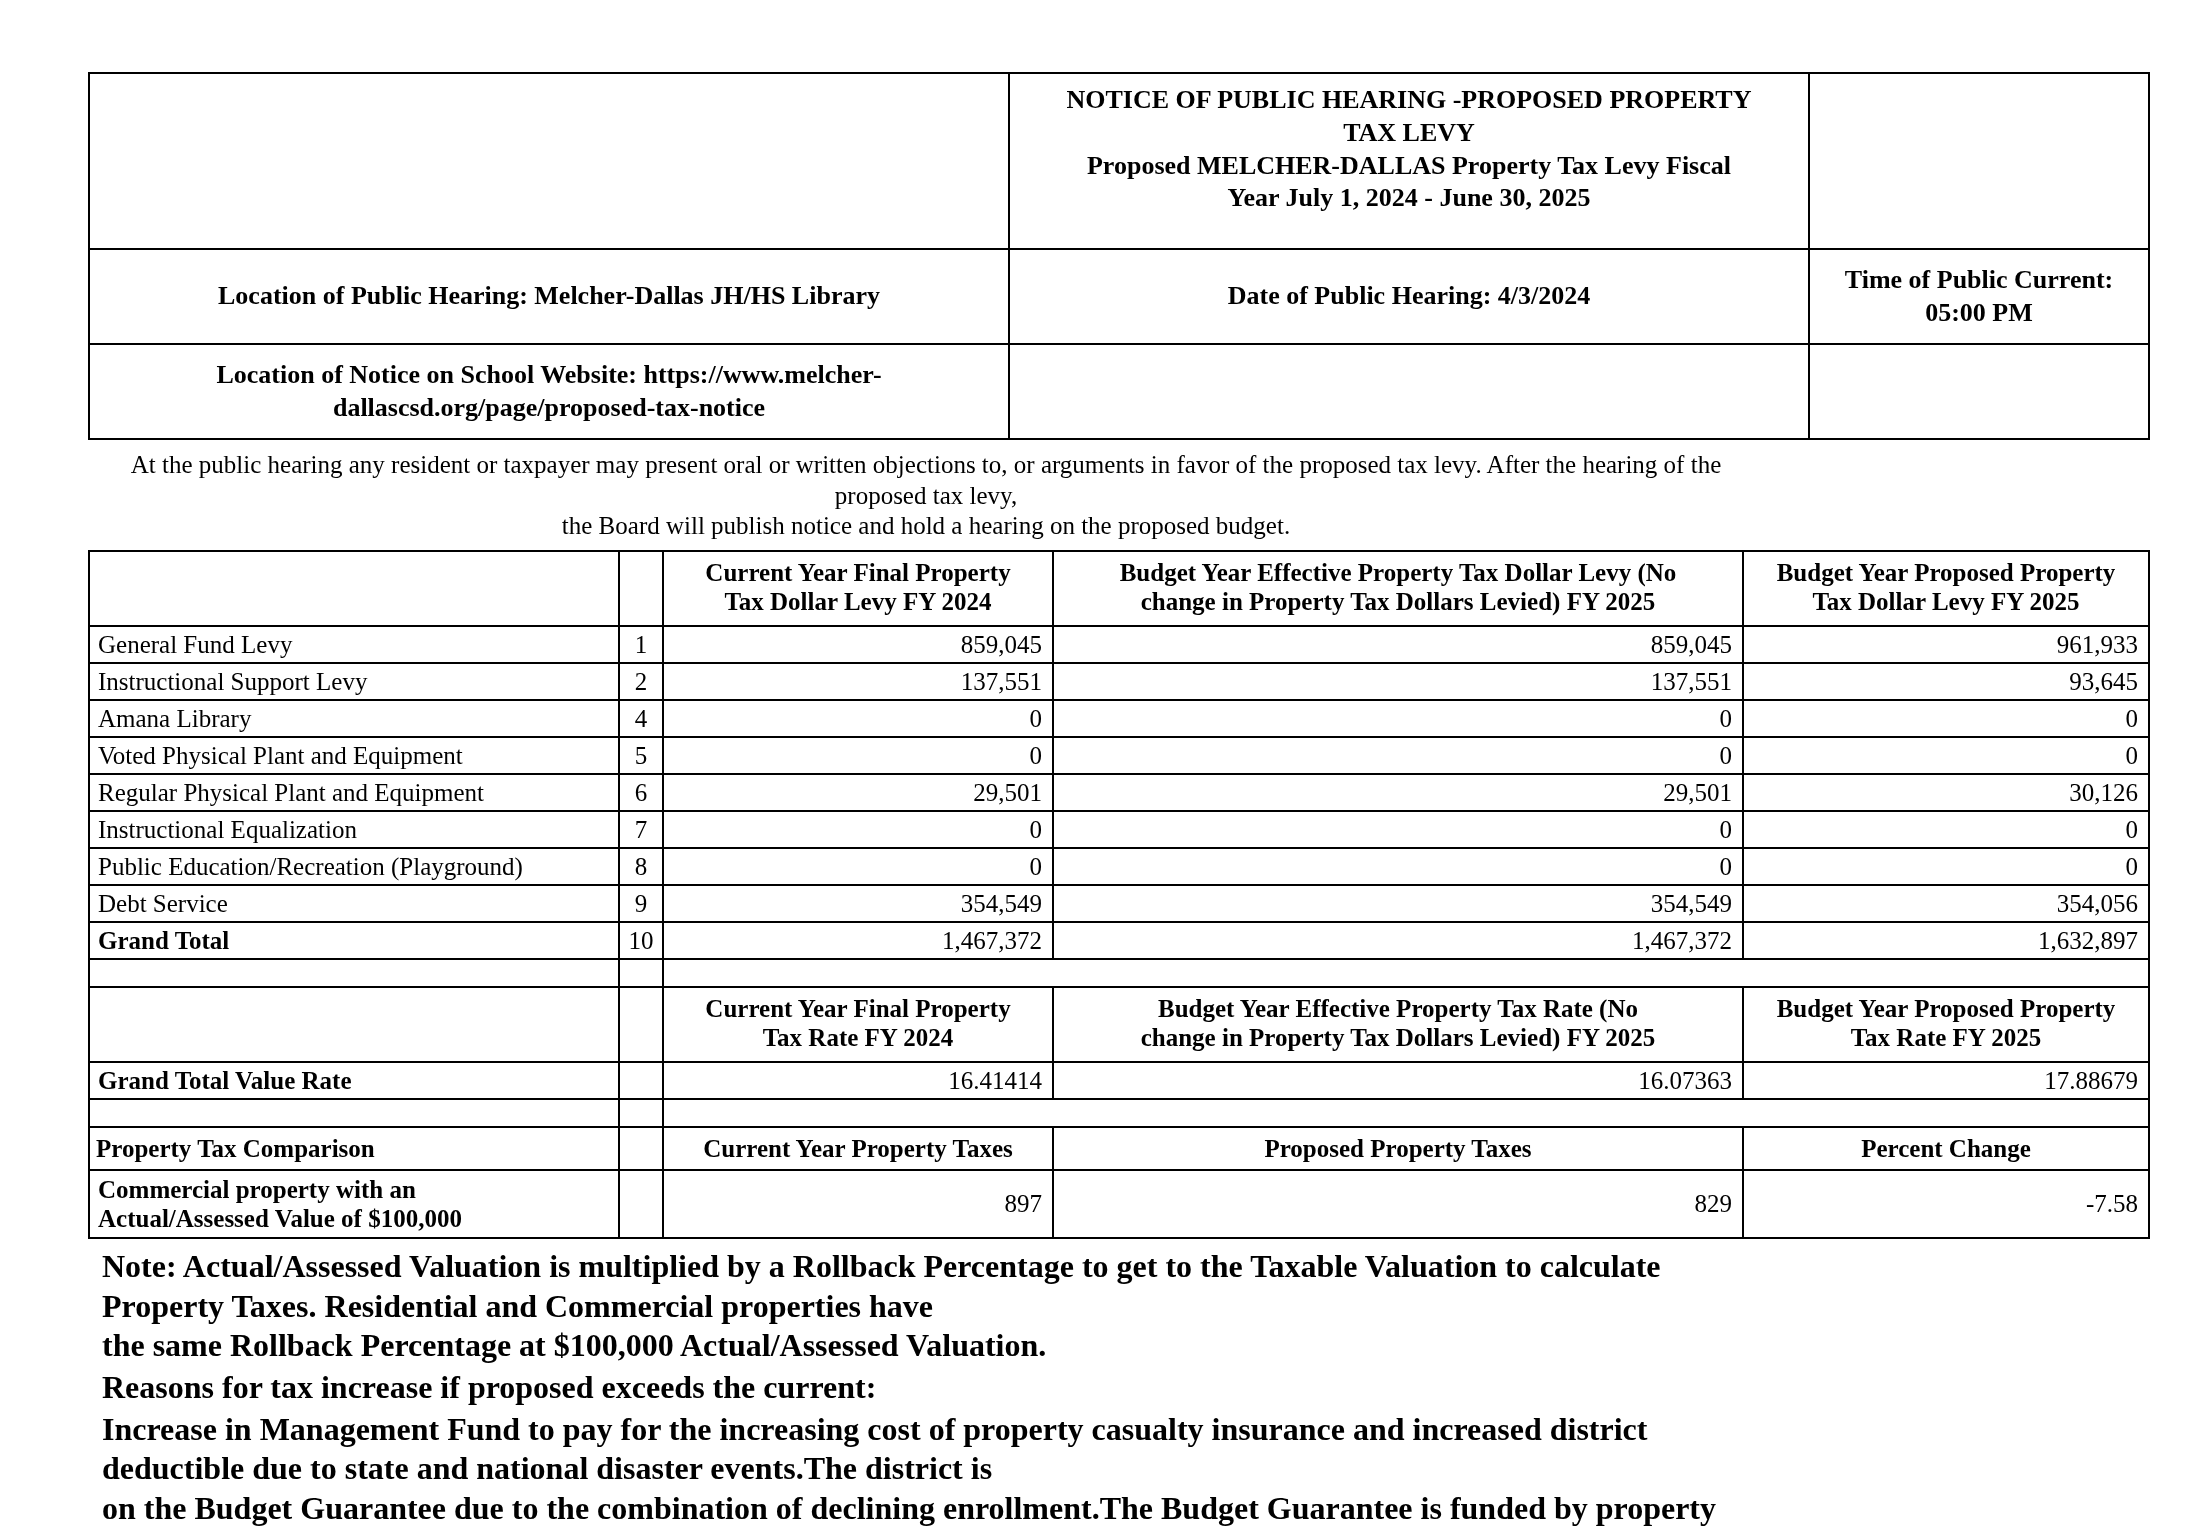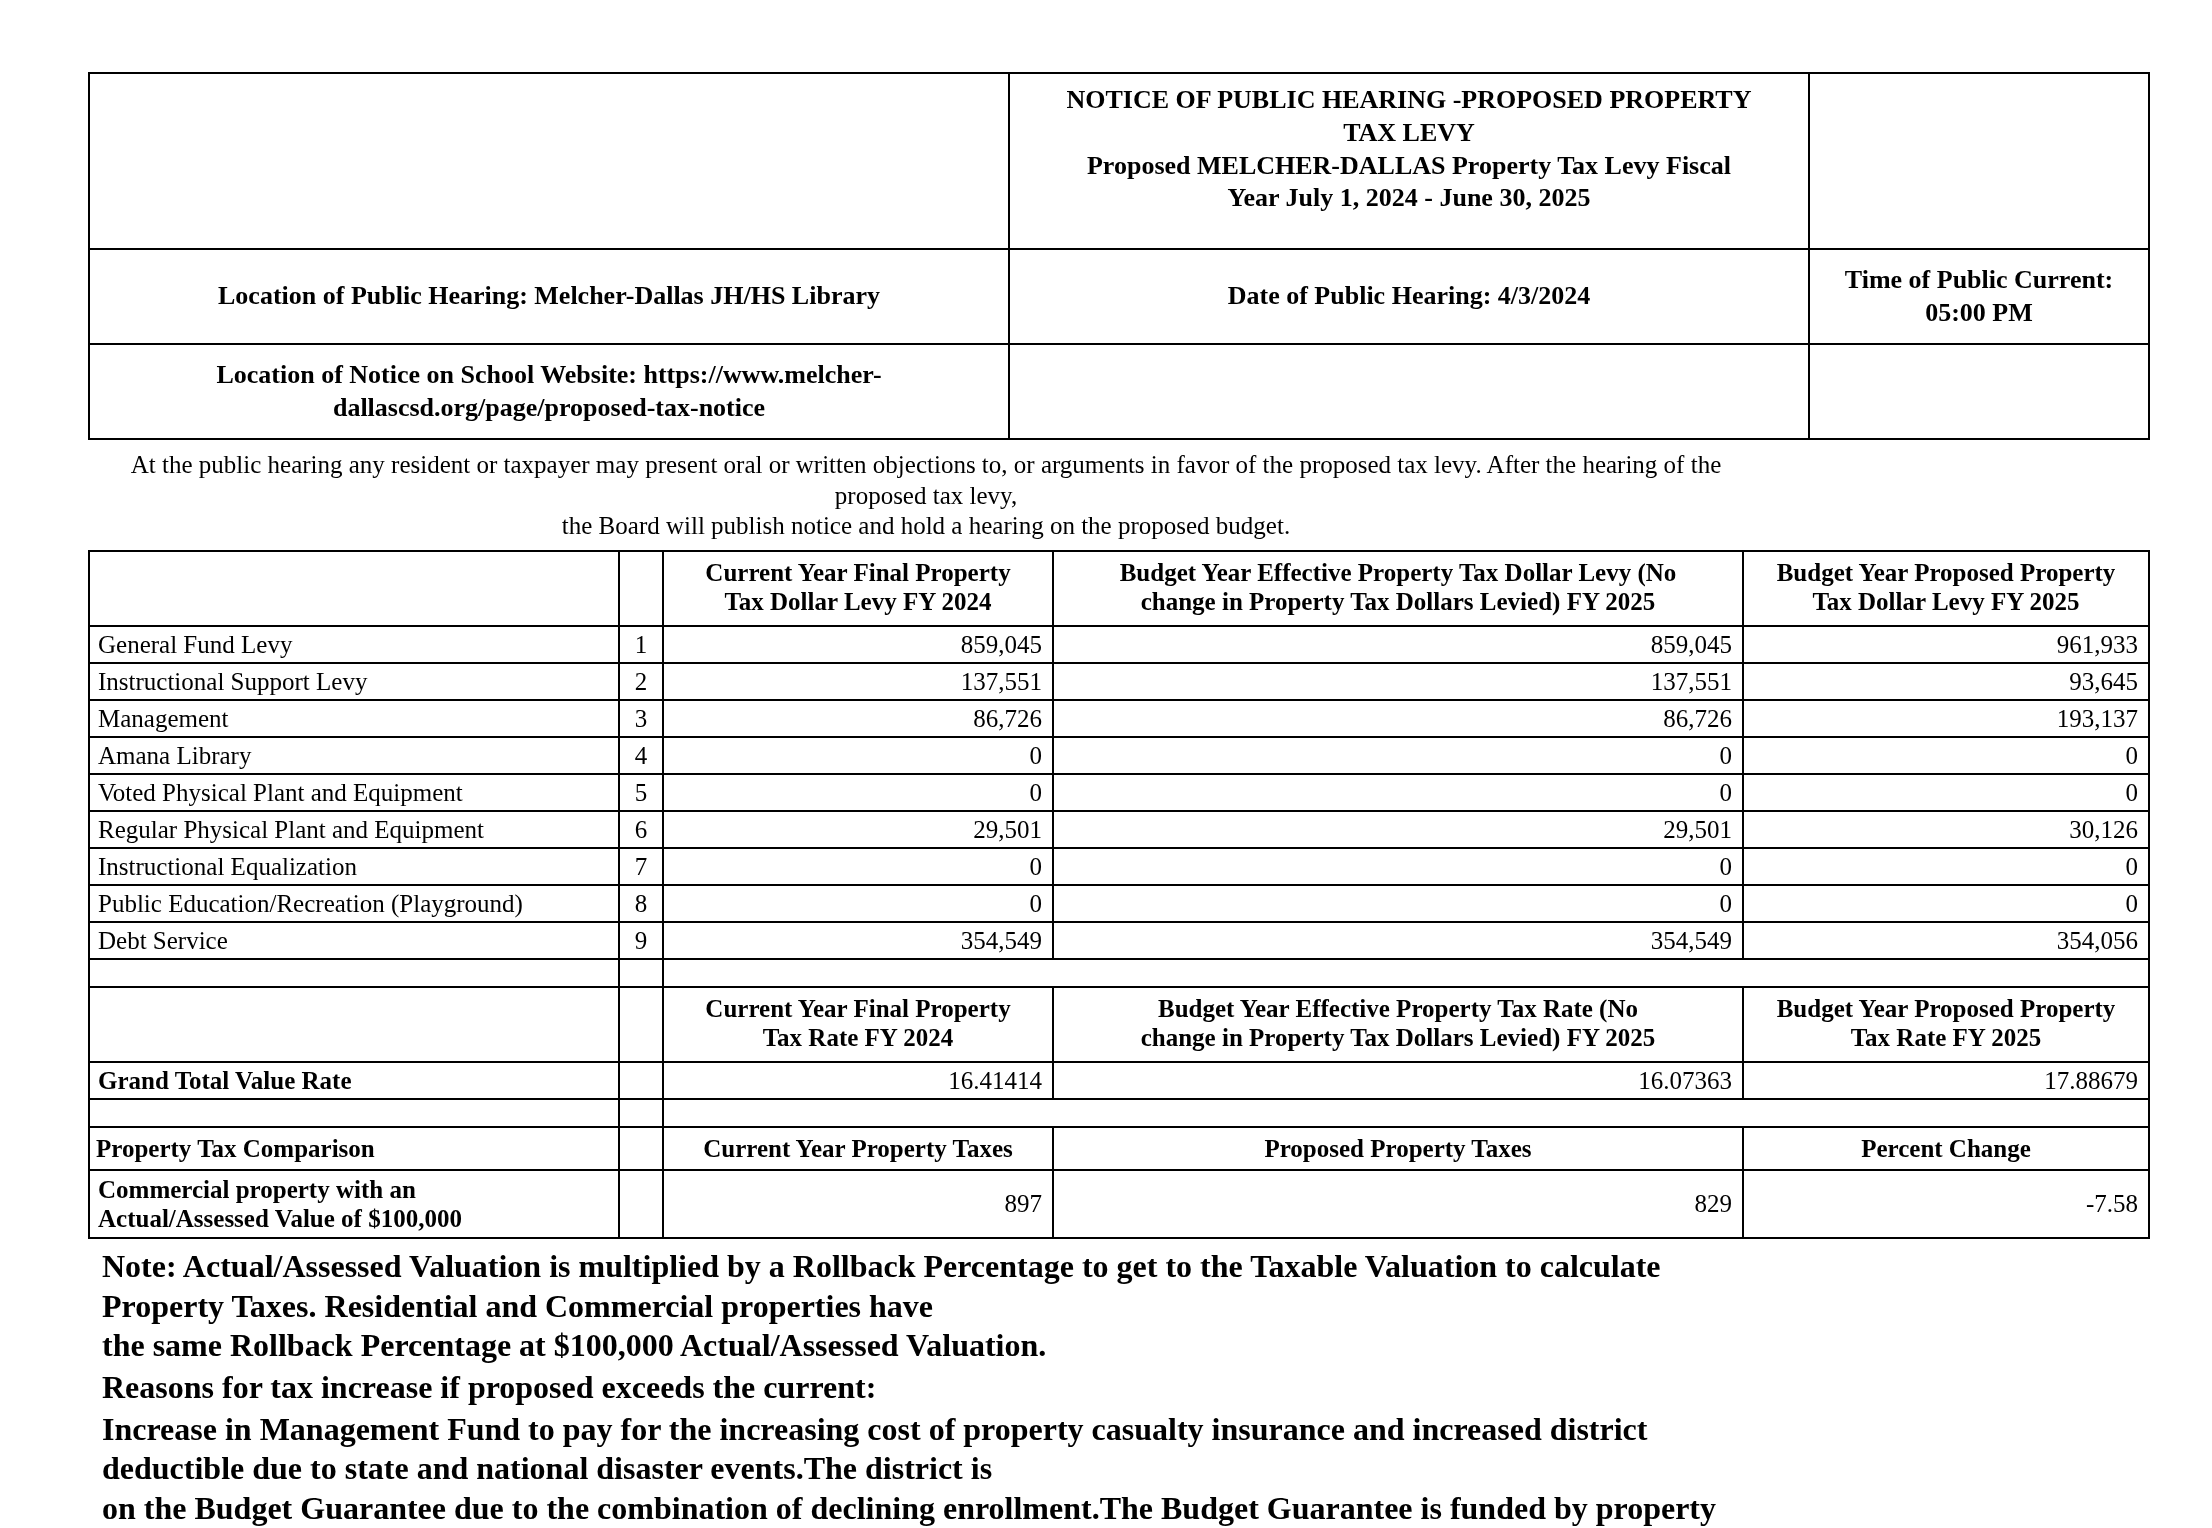--- a/index.html
+++ b/index.html
@@ -227,27 +227,20 @@
         <td class="num">961,933</td>
       </tr>
       <tr>
         <td class="rowname">Instructional Support Levy</td>
         <td class="rownum">2</td>
         <td class="num">137,551</td>
         <td class="num">137,551</td>
         <td class="num">93,645</td>
       </tr>
       <tr>
-        <td class="rowname">Management</td>
-        <td class="rownum">3</td>
-        <td class="num">86,726</td>
-        <td class="num">86,726</td>
-        <td class="num">193,137</td>
-      </tr>
-      <tr>
         <td class="rowname">Amana Library</td>
         <td class="rownum">4</td>
         <td class="num">0</td>
         <td class="num">0</td>
         <td class="num">0</td>
       </tr>
       <tr>
         <td class="rowname">Voted Physical Plant and Equipment</td>
         <td class="rownum">5</td>
         <td class="num">0</td>
@@ -274,20 +267,27 @@
         <td class="num">0</td>
         <td class="num">0</td>
         <td class="num">0</td>
       </tr>
       <tr>
         <td class="rowname">Debt Service</td>
         <td class="rownum">9</td>
         <td class="num">354,549</td>
         <td class="num">354,549</td>
         <td class="num">354,056</td>
+      </tr>
+      <tr>
+        <td class="rowname bold">Grand Total</td>
+        <td class="rownum">10</td>
+        <td class="num">1,467,372</td>
+        <td class="num">1,467,372</td>
+        <td class="num">1,632,897</td>
       </tr>
 
       <tr class="spacer-row">
         <td></td>
         <td></td>
         <td colspan="3"></td>
       </tr>
 
       <tr>
         <td class="colhead"></td>

